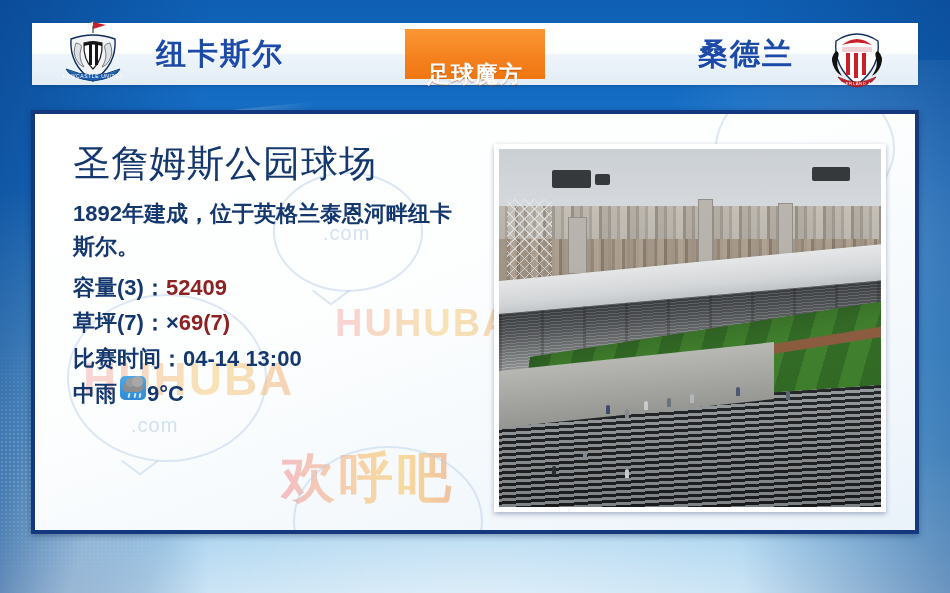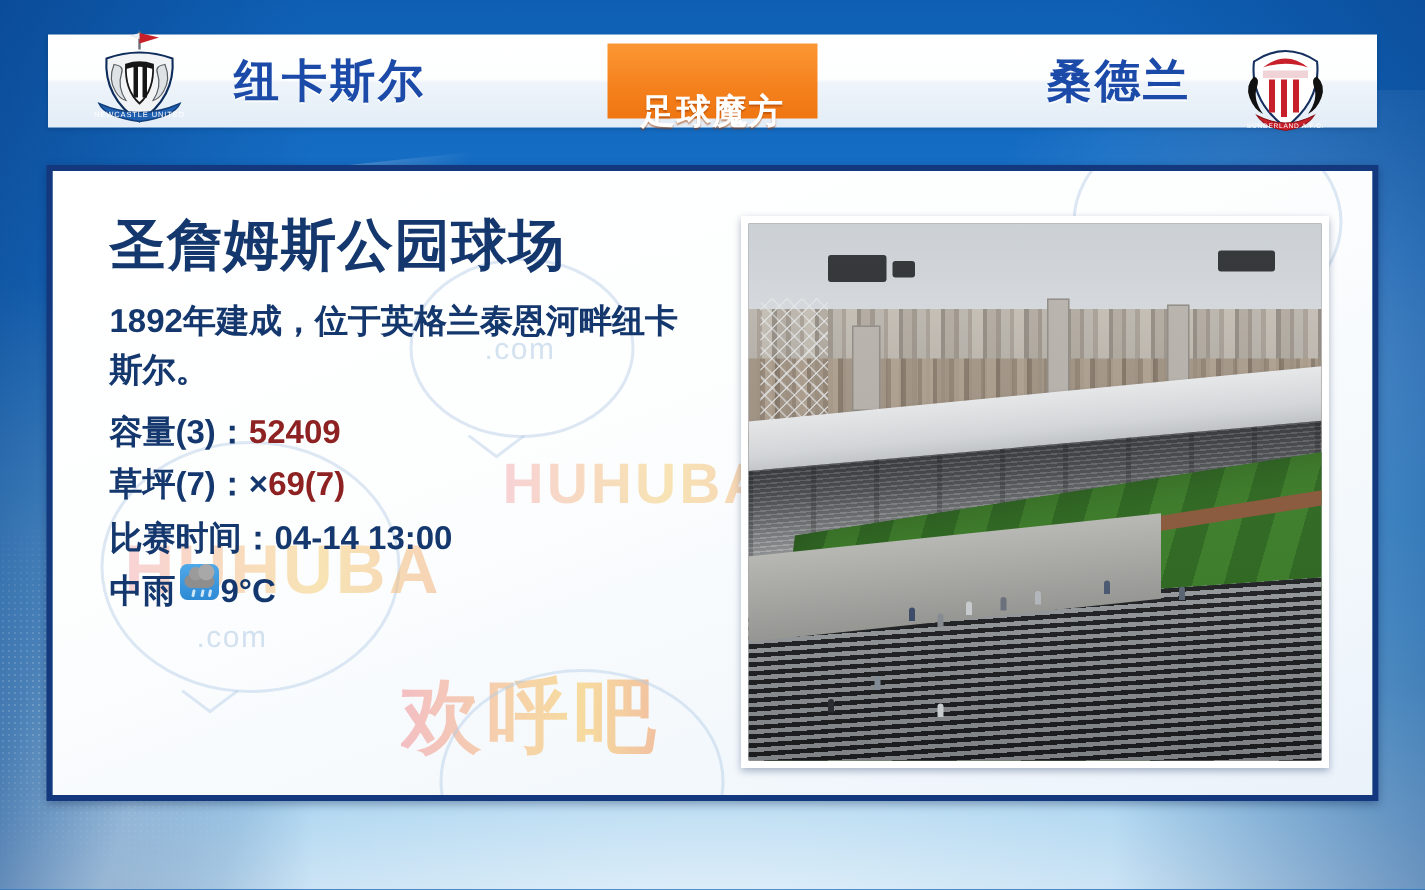--- a/index.html
+++ b/index.html
@@ -108,21 +108,21 @@
   .wm-huhuba-cn {
     font-size:54px; font-weight:bold; letter-spacing:4px;
     background:linear-gradient(90deg,#f2a8ae 0%,#f6c488 45%,#f7d07c 70%,#f1aa7e 100%);
     -webkit-background-clip:text; background-clip:text; color:transparent;
     opacity:.72;
   }
 
   
   .info { position:absolute; left:38px; top:30px; width:400px; }
   .stadium-title {
-    font-size:37px; font-weight:bold; color:#14386e;
+    font-size:37px; font-weight:normal; color:#14386e;
     letter-spacing:1px; line-height:1.1; white-space:nowrap;
   }
   .stadium-desc {
     margin-top:12px;
     font-size:22px; font-weight:bold; color:#14386e; line-height:1.52;
     width:380px;
   }
   .rowline {
     font-size:22px; font-weight:bold; color:#14386e;
     line-height:1.62; white-space:nowrap;
@@ -317,21 +317,21 @@
 <div class="card">
   <div class="card-inner">
 
     <div class="wm wm-bubble" style="left:32px; top:180px; width:200px; height:168px;"></div>
     <div class="wm wm-huhuba" style="left:48px; top:238px;">HUHUBA</div>
     <div class="wm wm-dotcom" style="left:96px; top:300px;">.com</div>
 
     <div class="wm wm-bubble" style="left:238px; top:58px; width:150px; height:120px;"></div>
     <div class="wm wm-dotcom" style="left:288px; top:108px;">.com</div>
 
-    <div class="wm wm-huhuba-cn" style="left:232px; top:328px;">欢呼吧</div>
+    <div class="wm wm-huhuba-cn" style="left:246px; top:328px;">欢呼吧</div>
     <div class="wm wm-huhuba" style="left:300px; top:188px; font-size:38px;">HUHUBA</div>
 
     <div class="wm wm-bubble" style="left:258px; top:332px; width:190px; height:150px;"></div>
     <div class="wm wm-bubble" style="left:680px; top:-36px; width:180px; height:140px;"></div>
 
     <div class="info">
       <div class="stadium-title">圣詹姆斯公园球场</div>
       <div class="stadium-desc">1892年建成，位于英格兰泰恩河畔纽卡斯尔。</div>
 
       <div class="rows">

